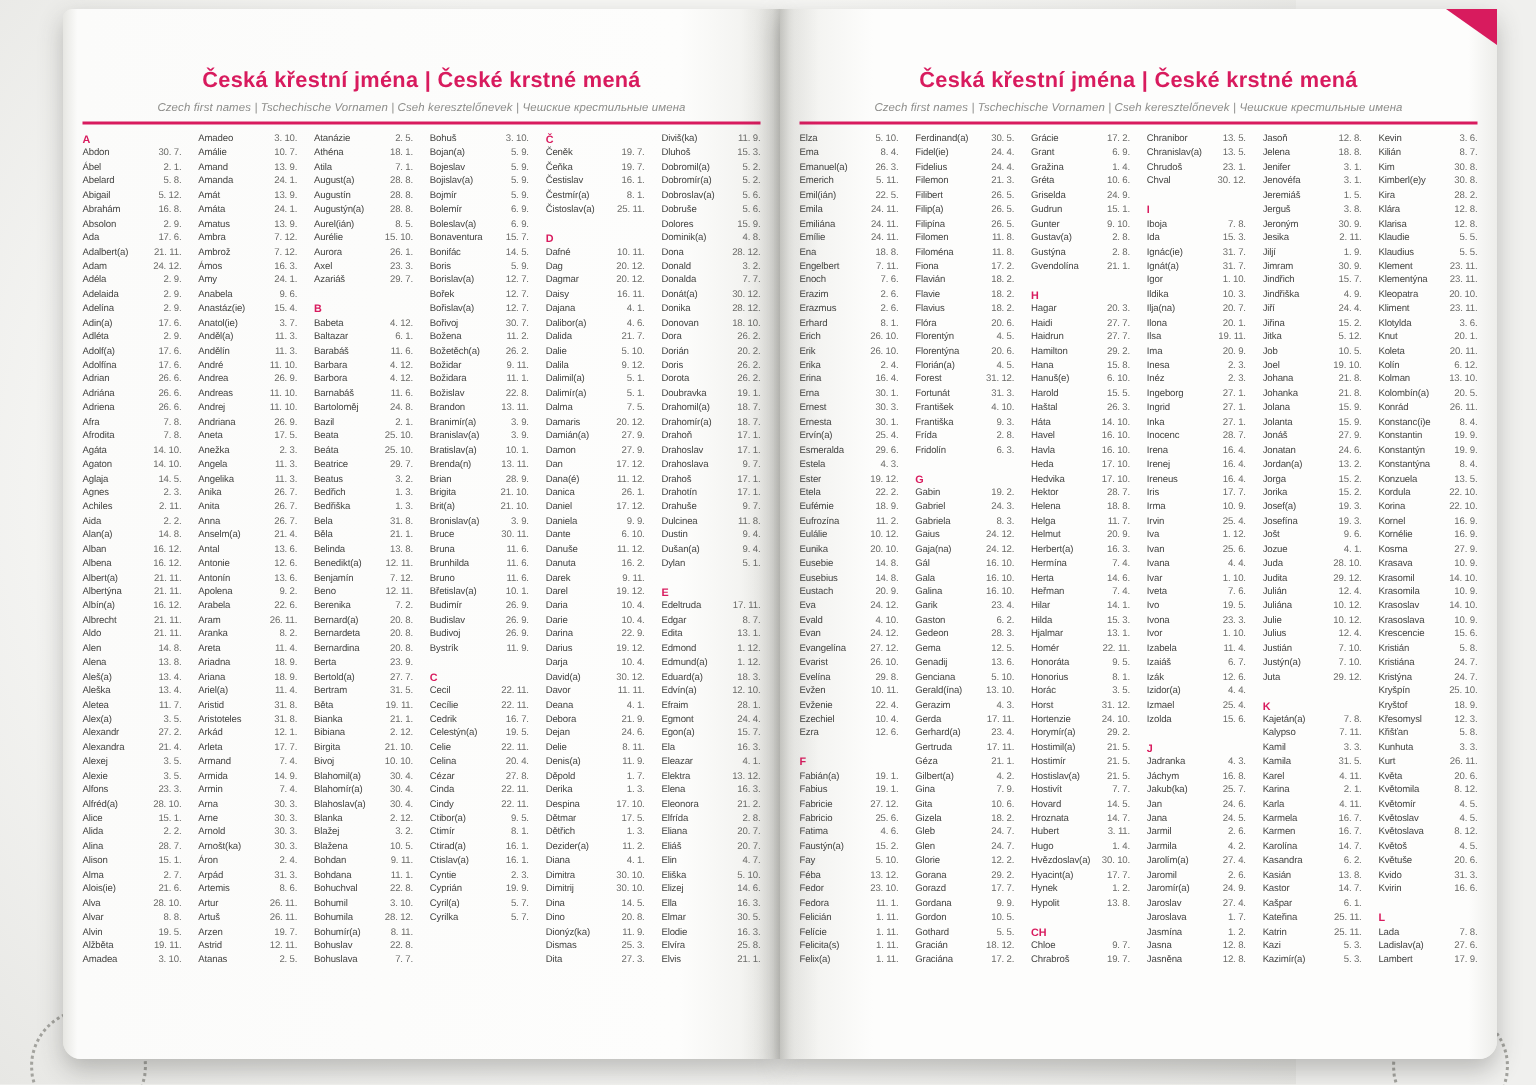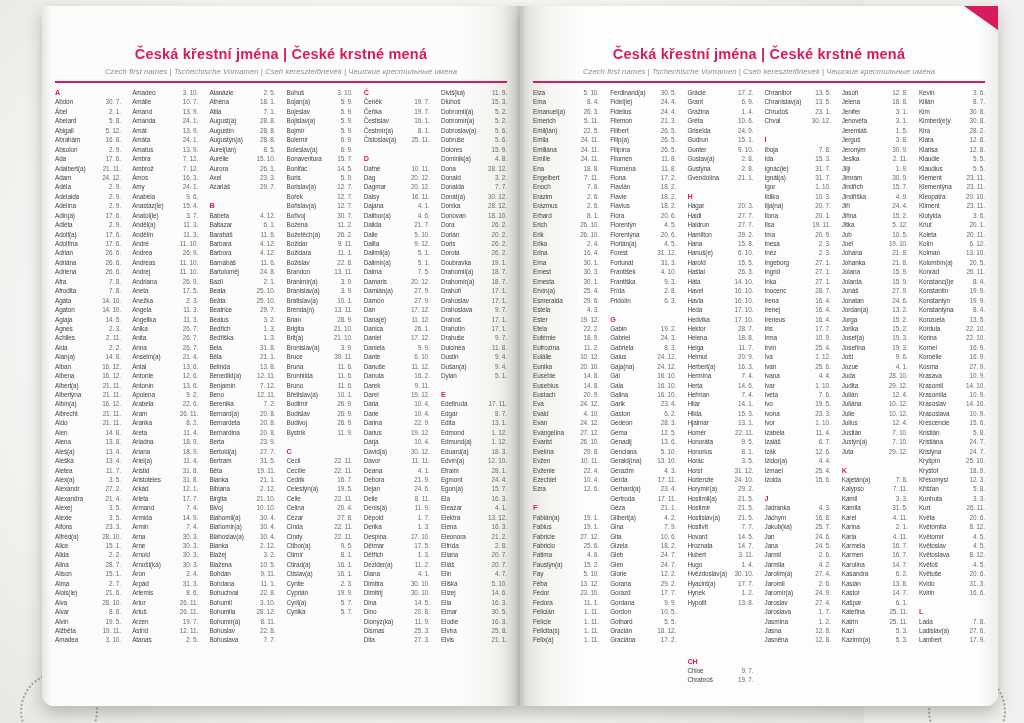--- a/index.html
+++ b/index.html
@@ -2117,21 +2117,21 @@
             </div>
             <div class="row">
               <span class="n">Hynek</span>
               <span class="d">1. 2.</span>
             </div>
             <div class="row">
               <span class="n">Hypolit</span>
               <span class="d">13. 8.</span>
             </div>
             <div class="row gap"></div>
-            <div class="row letter" style="color: rgb(216, 27, 94); margin-top: 40px;">CH</div>
+            <div class="row letter" style="color: rgb(216, 27, 94);">CH</div>
             <div class="row">
               <span class="n">Chloe</span>
               <span class="d">9. 7.</span>
             </div>
             <div class="row">
               <span class="n">Chrabroš</span>
               <span class="d">19. 7.</span>
             </div>
           </div>
           <div class="col">

